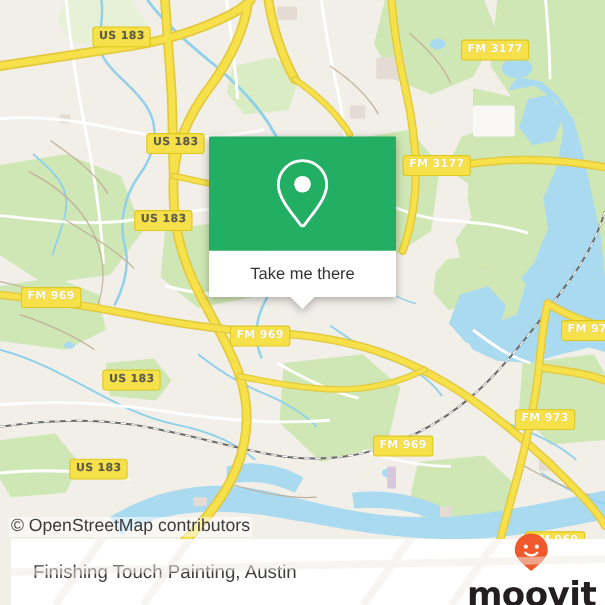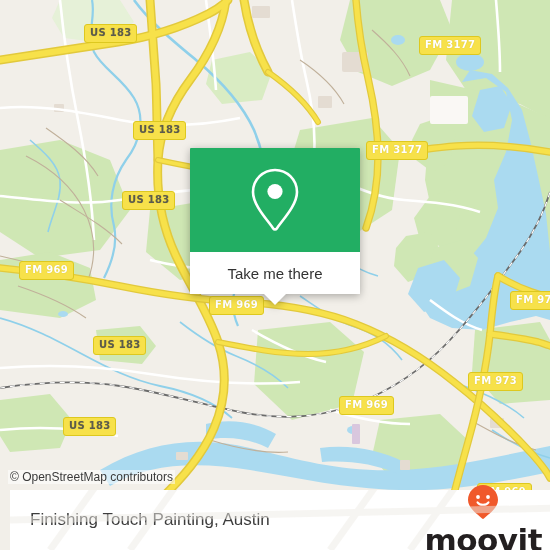--- a/index.html
+++ b/index.html
@@ -32,33 +32,32 @@
     padding:3px 5px 4px 5px;
     white-space:nowrap;
     text-shadow:0 0 1px rgba(120,110,20,.35);
     font-family:"DejaVu Sans", sans-serif;
   }
   .shield.dark { color:#5b5b4d; }
 
   
   #attribution {
     position:absolute; left:8px; top:470px;
-    font-size:12px; color:#3a3a3a;
+    font-size:16px; color:#3a3a3a;
     font-family:"Liberation Sans", sans-serif;
     background:rgba(255,255,255,0.55);
     padding:0 2px;
     white-space:nowrap;
   }
 
   
   #popup {
     position:absolute; left:190px; top:124px;
     width:170px;
     filter:drop-shadow(0 2px 4px rgba(0,0,0,0.30));
-    margin-top:24px;
   }
   #popup-image {
     width:170px; height:104px;
     background:#22ae63;
     display:flex; align-items:center; justify-content:center;
     border-radius:1px 1px 0 0;
   }
   #popup-image svg { display:block; }
   #popup-bar {
     position:relative;

